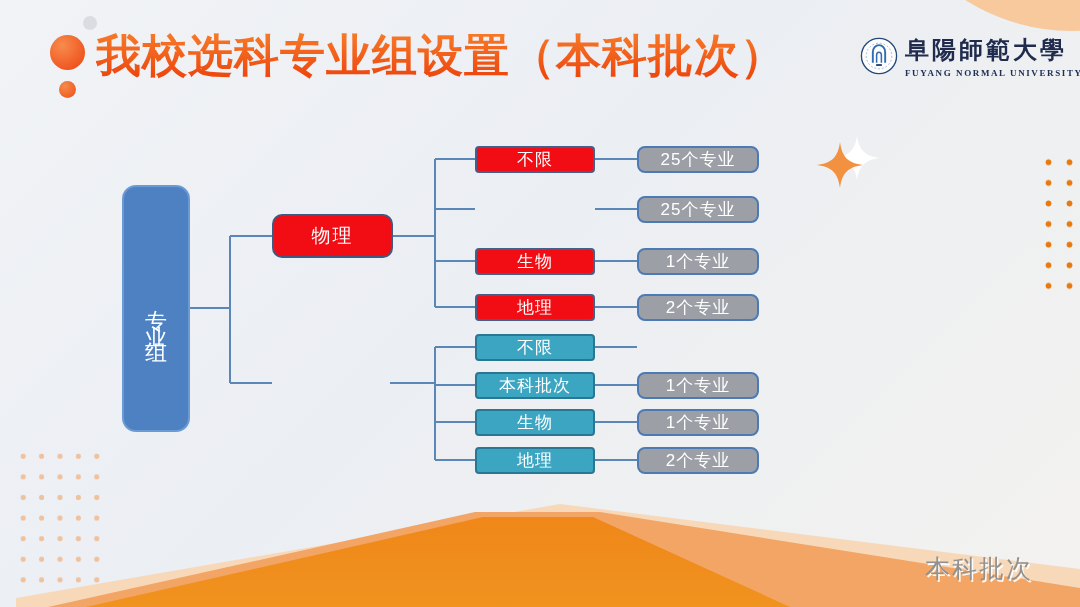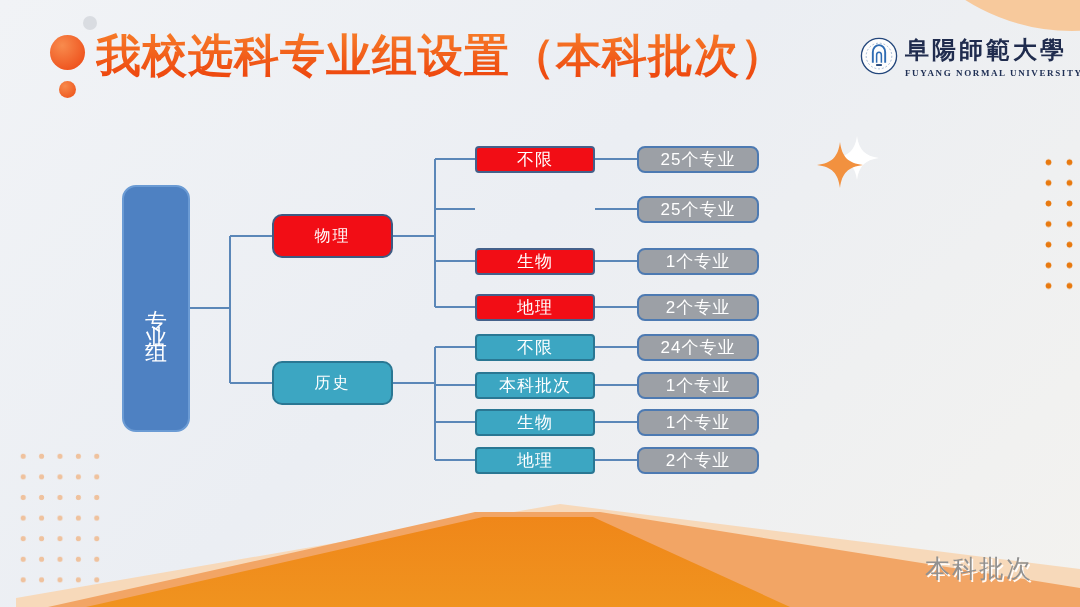--- a/index.html
+++ b/index.html
@@ -85,21 +85,21 @@
 
   .root-box {
     left: 122px; top: 185px; width: 68px; height: 247px;
     background: #4e81c2; border: 2px solid #6b9bd4; border-radius: 14px;
     color: #ffffff; font-size: 22px;
     writing-mode: vertical-rl; text-orientation: upright; letter-spacing: 16px;
     padding-top: 14px;
   }
   .branch-box {
     width: 121px; height: 44px; border-radius: 10px;
-    color: #fff; font-size: 16px; letter-spacing: 2px;
+    color: #fff; font-size: 19px; letter-spacing: 2px;
   }
   .branch-phys { left: 272px; top: 214px; background: #f20d15; border: 2px solid #3e5a82; }
   .branch-hist { left: 272px; top: 361px; background: #3ca6c2; border: 2px solid #2a7793; }
 
   .subj-box {
     width: 120px; height: 27px; border-radius: 4px;
     color: #fff; font-size: 17px; letter-spacing: 1px; left: 475px;
   }
   .subj-red  { background: #f20d15; border: 2px solid #44608a; }
   .subj-teal { background: #3ca6c2; border: 2px solid #2a7793; }
@@ -164,36 +164,34 @@
       <path d="M390 383 H435 M435 347 V460 M435 347 H475 M435 385 H475 M435 422 H475 M435 460 H475"></path>
 
       <path d="M595 159 H637 M595 209 H637 M595 261 H637 M595 307 H637"></path>
       <path d="M595 347 H637 M595 385 H637 M595 422 H637 M595 460 H637"></path>
     </g>
   </svg>
 
   <div class="node root-box">专业组</div>
 
   <div class="node branch-box branch-phys">物理</div>
-  <div class="node branch-box branch-hist">历史</div>
 
   <div class="node subj-box subj-red r-p1">不限</div>
   <div class="node subj-box subj-red r-p3">生物</div>
   <div class="node subj-box subj-red r-p4">地理</div>
 
   <div class="node count-box r-p1">25个专业</div>
   <div class="node count-box r-p2">25个专业</div>
   <div class="node count-box r-p3">1个专业</div>
   <div class="node count-box r-p4">2个专业</div>
 
   <div class="node subj-box subj-teal r-h1">不限</div>
   <div class="node subj-box subj-teal r-h2">本科批次</div>
   <div class="node subj-box subj-teal r-h3">生物</div>
   <div class="node subj-box subj-teal r-h4">地理</div>
 
-  <div class="node count-box r-h1">24个专业</div>
   <div class="node count-box r-h2">1个专业</div>
   <div class="node count-box r-h3">1个专业</div>
   <div class="node count-box r-h4">2个专业</div>
 
   <div class="watermark">本科批次</div>
 
 </div>
 
 </body></html>

